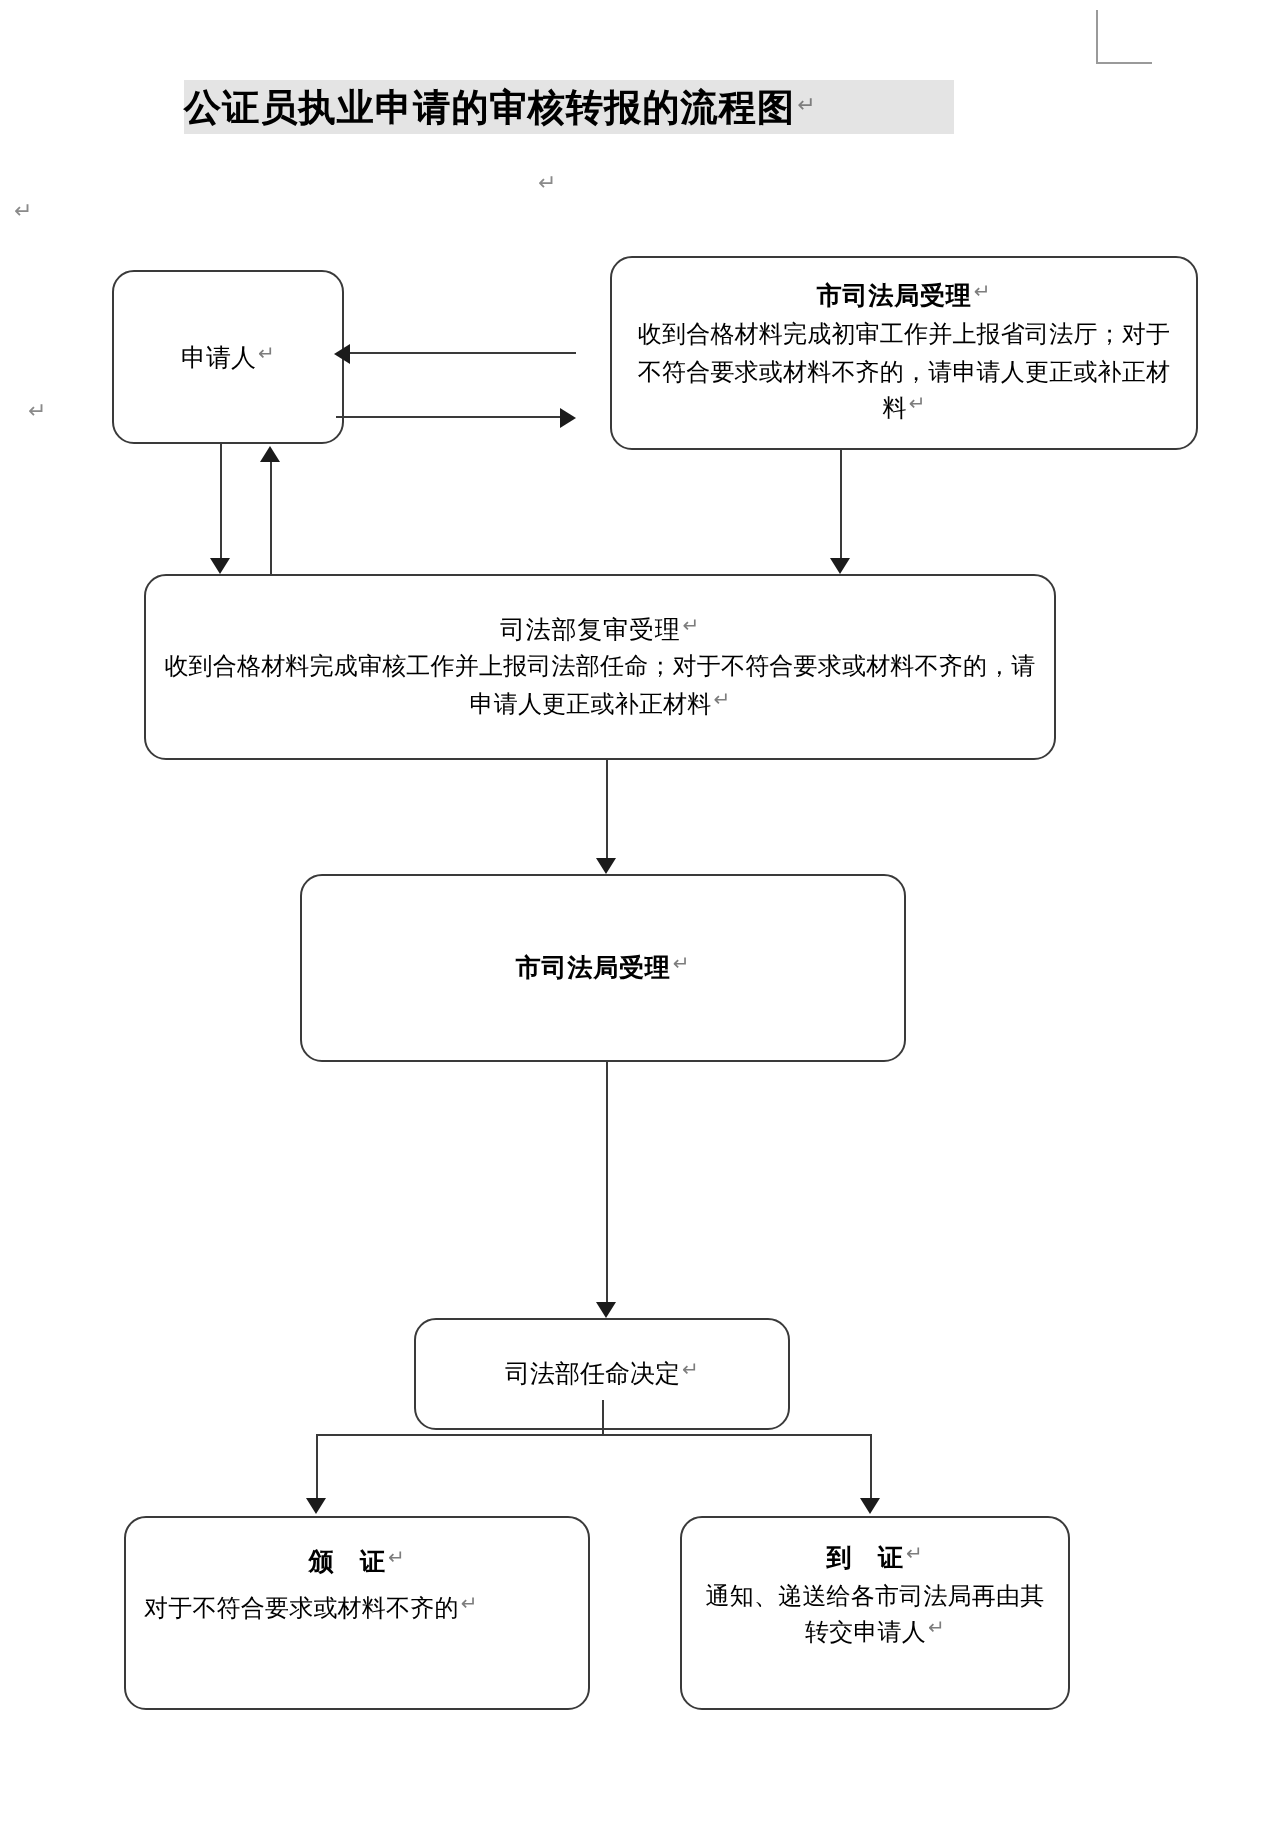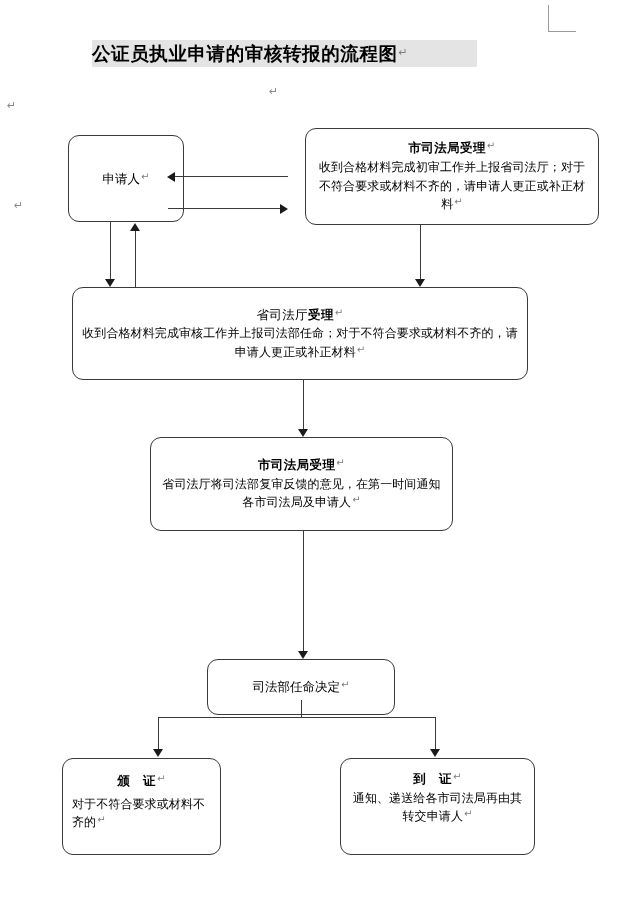--- a/index.html
+++ b/index.html
@@ -88,21 +88,21 @@
     font-size: 12.5px;
     font-weight: bold;
     text-align: center;
     line-height: 1.5;
     letter-spacing: 0.4px;
     white-space: nowrap;
   }
   .node .heading.semi {
     font-weight: normal;
   }
-  .node .heading.semi b { font-weight: bold; }
+  .node .heading.semi b { font-weight: normal; }
   .node .body {
     font-size: 12px;
     line-height: 1.55;
     text-align: center;
     letter-spacing: 0.1px;
   }
   .node .body.left { text-align: left; }
   .node .single {
     font-size: 12.5px;
     text-align: center;
@@ -165,60 +165,57 @@
   <div class="pilcrow" style="left:7px; top:100px;">↵</div>
   <div class="pilcrow" style="left:269px; top:86px;">↵</div>
   <div class="pilcrow" style="left:14px; top:200px;">↵</div>
 
   <div id="title-wrap">
     <span id="title-text">
       <span>公证员执业申请的审核转报的流程图</span><span class="title-ret">↵</span>
     </span>
   </div>
 
-  <div class="node" style="left:68px; top:135px; width:116px; height:87px;">
+  <div class="node" style="left:56px; top:135px; width:116px; height:87px;">
     <div class="single">
       <span>申请人</span><span class="ret">↵</span>
     </div>
   </div>
 
   <div class="node" style="left:288px; top:128px; width:294px; height:97px;margin-left:17px;">
     <div class="heading">
       <span>市司法局受理</span><span class="ret">↵</span>
     </div>
     <div class="body">
       <span>收到合格材料完成初审工作并上报省司法厅；对于不符合要求或材料不齐的，请申请人更正或补正材料</span><span class="ret">↵</span>
     </div>
   </div>
 
   <div class="node" style="left:72px; top:287px; width:456px; height:93px;">
     <div class="heading semi">
-      <span>省司法厅</span><b>受理</b><span class="ret">↵</span>
+      <span>司法部复审</span><b>受理</b><span class="ret">↵</span>
     </div>
     <div class="body">
       <span>收到合格材料完成审核工作并上报司法部任命；对于不符合要求或材料不齐的，请申请人更正或补正材料</span><span class="ret">↵</span>
     </div>
   </div>
 
   <div class="node" style="left:150px; top:437px; width:303px; height:94px;">
     <div class="heading">
       <span>市司法局受理</span><span class="ret">↵</span>
-    </div>
-    <div class="body">
-      <span>省司法厅将司法部复审反馈的意见，在第一时间通知各市司法局及申请人</span><span class="ret">↵</span>
     </div>
   </div>
 
   <div class="node" style="left:207px; top:659px; width:188px; height:56px;">
     <div class="single">
       <span>司法部任命决定</span><span class="ret">↵</span>
     </div>
   </div>
 
-  <div class="node" style="left:62px; top:758px; width:159px; height:97px; justify-content:flex-start; padding-top:13px;">
+  <div class="node" style="left:62px; top:758px; width:233px; height:97px; justify-content:flex-start; padding-top:13px;">
     <div class="heading">
       <span>颁　证</span><span class="ret">↵</span>
     </div>
     <div class="body left" style="margin-top:4px;">
       <span>对于不符合要求或材料不齐的</span><span class="ret">↵</span>
     </div>
   </div>
 
   <div class="node" style="left:340px; top:758px; width:195px; height:97px; justify-content:flex-start; padding-top:11px;">
     <div class="heading">

